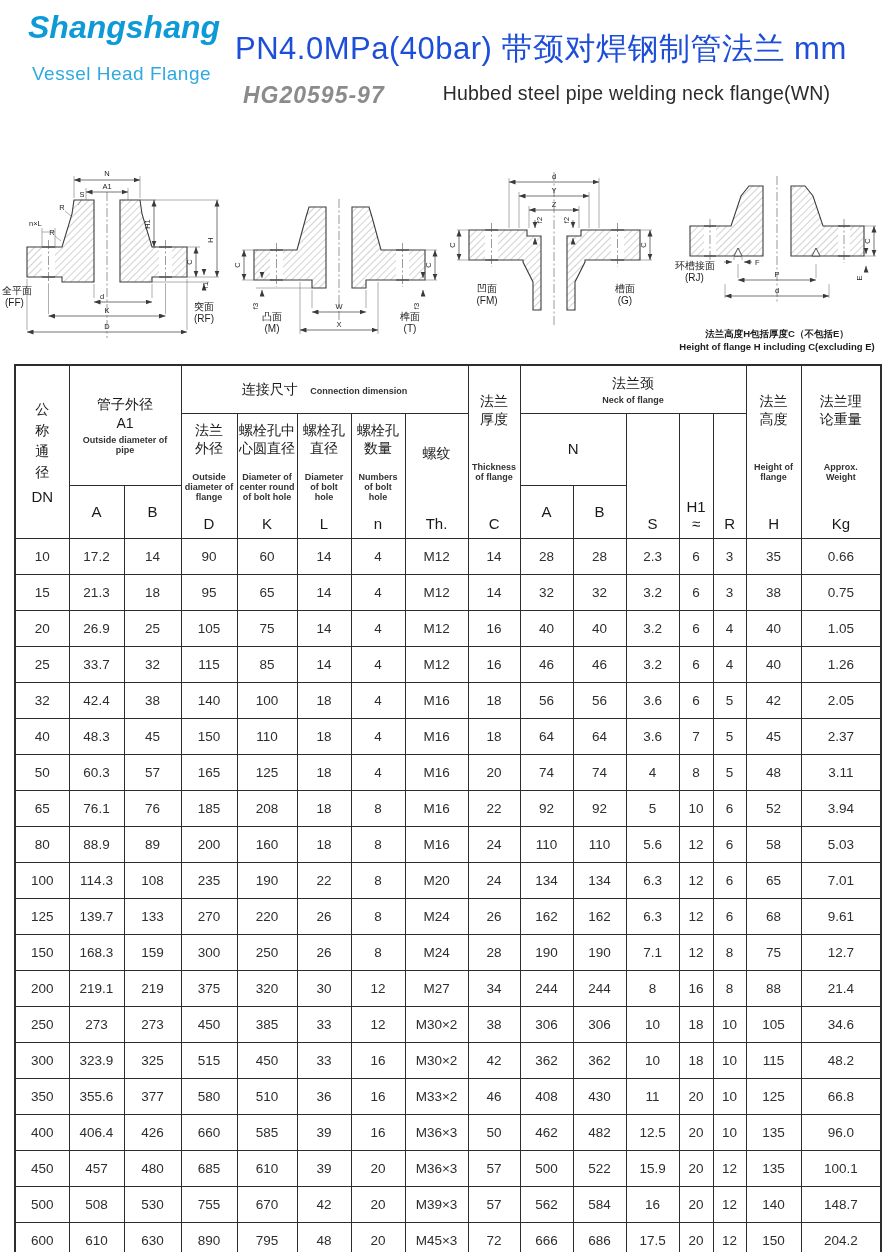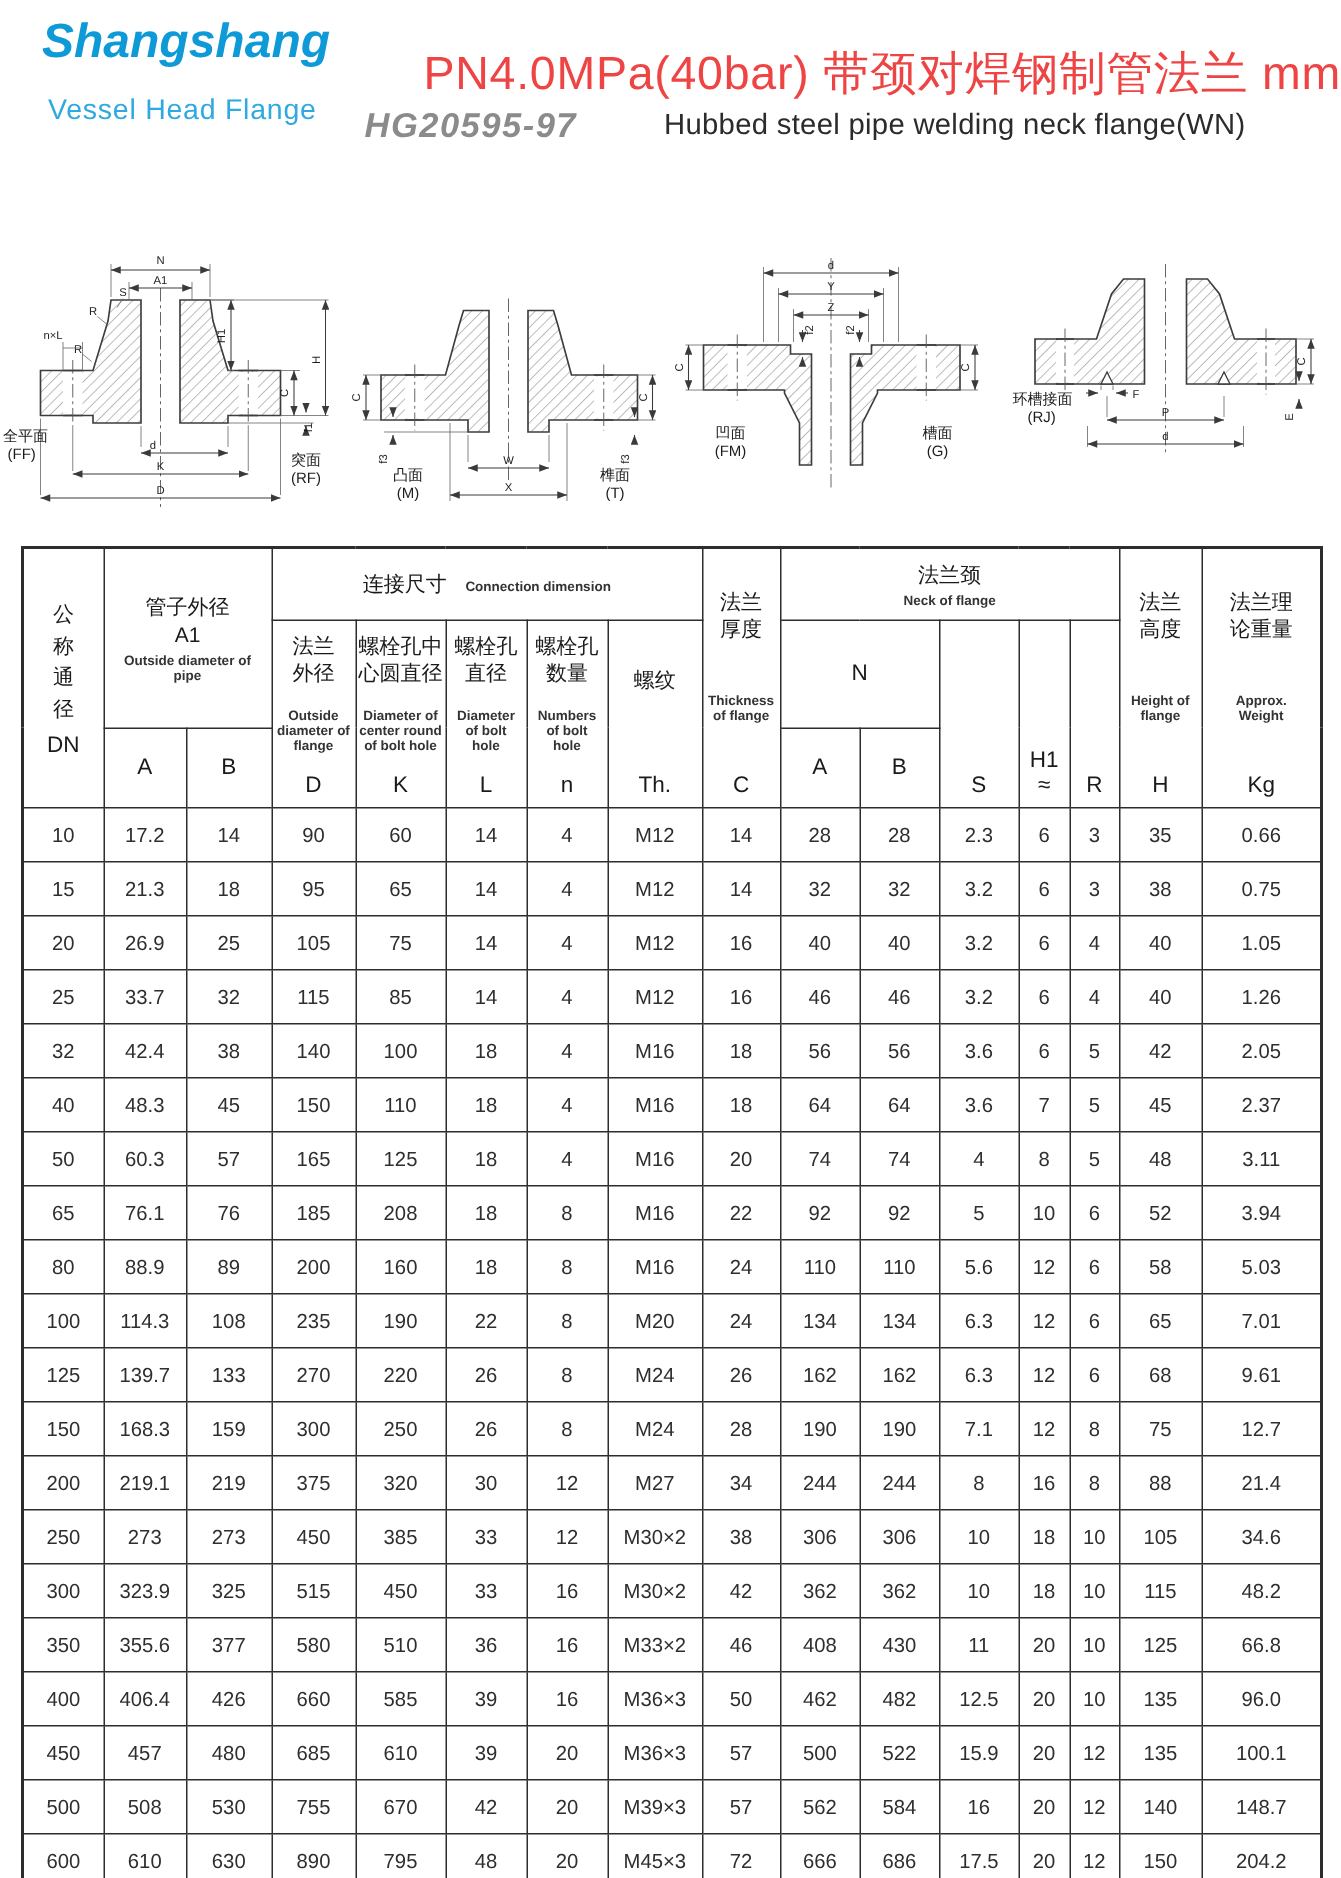--- a/index.html
+++ b/index.html
@@ -8,22 +8,22 @@
     background:#ffffff;
     font-family:"Liberation Sans", sans-serif;
     color:#222;
   }
   
   .hdr{height:152px;display:flex;align-items:flex-start;padding-top:6px;box-sizing:border-box;}
   .logo{width:235px;padding:4px 0 0 28px;box-sizing:border-box;flex:none;}
   .logo-name{font-size:32px;font-weight:bold;font-style:italic;color:#0d9ad6;letter-spacing:0px;line-height:1.1;}
   .logo-tag{font-size:19px;color:#2fa9e0;font-style:normal;letter-spacing:0.5px;margin-top:18px;margin-left:4px;}
   .titleblock{flex:1;padding-top:22px;}
-  .title{font-size:31px;color:#ef4444;letter-spacing:0.5px;white-space:nowrap;text-align:right;}
-  .subrow{display:flex;align-items:center;margin-top:0;}
+  .title{font-size:31px;color:#1d4ed8;letter-spacing:0.5px;white-space:nowrap;}
+  .subrow{display:flex;align-items:flex-start;margin-top:12px;}
   .standard{font-size:23px;font-weight:bold;font-style:italic;color:#8b8b8b;letter-spacing:1px;margin-left:8px;}
   .sub-en{font-size:19.5px;color:#2b2b2b;margin-left:58px;letter-spacing:0.2px;}
   
   .drawrow{height:212px;display:flex;justify-content:space-between;padding:0 2px;box-sizing:border-box;}
   .dbox{flex:none;}
   svg text{font-family:"Liberation Sans", sans-serif;}
   .prof{fill:url(#hatch);stroke:#3d3d3d;stroke-width:1.1;}
   .wht{fill:#ffffff;stroke:none;}
   .ntc{fill:#ffffff;stroke:#3d3d3d;stroke-width:0.9;}
   .oln{fill:none;stroke:#3d3d3d;stroke-width:1.1;}
@@ -264,20 +264,24 @@
         <text class="dt" x="102" y="113" text-anchor="middle">P</text>
         <path class="ext" d="M50,120 V134 M154,120 V134"></path>
         <line class="dim" x1="50" y1="132" x2="154" y2="132"></line>
         <text class="dt" x="102" y="129" text-anchor="middle">d</text>
       </g>
       <g>
         <text class="ft" x="0" y="105">环槽接面</text>
         <text class="ft" x="10" y="117">(RJ)</text>
       </g>
     </svg>
+    <div class="cap">
+      <div>法兰高度H包括厚度C（不包括E）</div>
+      <div>Height of flange H including C(excluding E)</div>
+    </div>
   </div>
 </div>
 
 <table class="spec">
   <colgroup>
     <col style="width:54px">
       <col style="width:55px">
       <col style="width:57px">
       <col style="width:56px">
     <col style="width:60px">

